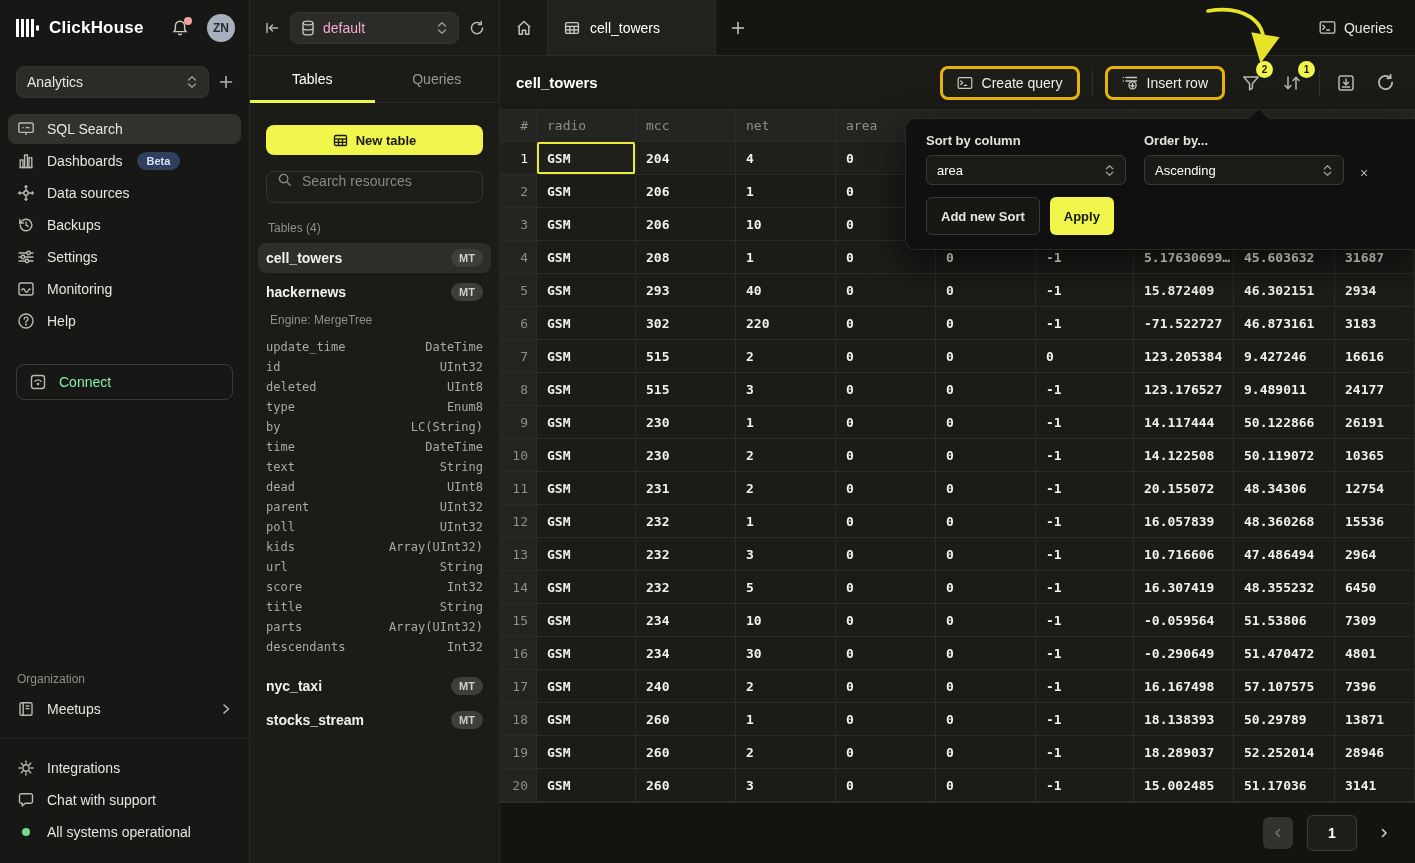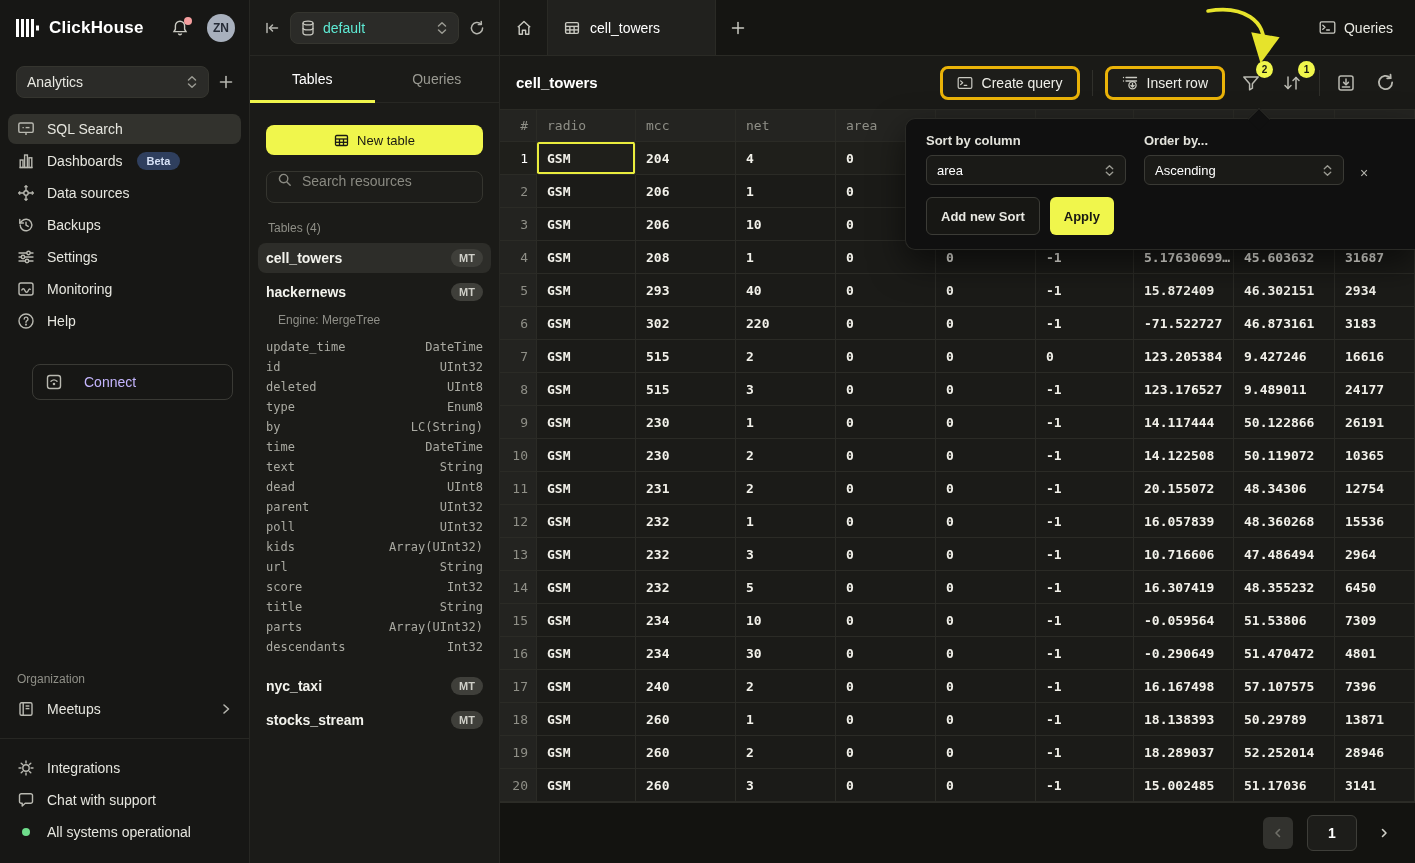--- a/index.html
+++ b/index.html
@@ -23,55 +23,55 @@
           height:32px;padding:0 10px;box-sizing:border-box;cursor:pointer}
   .workspace-select{flex:1;justify-content:space-between}
   .icon-btn{color:#b5b5ae;display:flex;align-items:center;justify-content:center;cursor:pointer}
   nav{display:flex;flex-direction:column;gap:2px;padding:2px 8px}
   .nav-item{display:flex;align-items:center;gap:12px;height:30px;padding:0 9px;border-radius:8px;
             color:#e6e6df;cursor:pointer}
   .nav-item .nicon{color:#b9b9b1;width:18px;display:flex;justify-content:center}
   .nav-item.active{background:#32322d}
   .beta{background:#2f3f5e;color:#d6e1f6;font-size:11px;font-weight:700;border-radius:10px;
         padding:3px 10px;margin-left:2px}
-  .connect-btn{margin:26px 16px 0 32px;height:36px;border:1px solid #3a3a35;border-radius:8px;
-               display:flex;align-items:center;gap:21px;padding:0 12px;color:#c4b5fd;cursor:pointer;box-sizing:border-box}
+  .connect-btn{margin:26px 16px 0 16px;height:36px;border:1px solid #3a3a35;border-radius:8px;
+               display:flex;align-items:center;gap:12px;padding:0 12px;color:#86efac;cursor:pointer;box-sizing:border-box}
   .org-section{margin-top:auto;padding:0 8px 6px 8px}
   .org-label{color:#8f8f87;font-size:12px;padding:0 9px 8px 9px}
   .meetups{justify-content:flex-start}
   .meetups .grow{flex:1}
   .sb-divider{height:1px;background:#272723;margin:8px 0 14px 0}
   .sb-footer{display:flex;flex-direction:column;gap:2px;padding:0 8px 16px 8px}
   .status-dot{width:8px;height:8px;border-radius:50%;background:#6fdd8b;margin:0 5px}
 
   
   .explorer{width:250px;min-width:250px;background:#1b1b18;border-right:1px solid #272723;
             display:flex;flex-direction:column;box-sizing:border-box}
   .ex-head{height:56px;display:flex;align-items:center;gap:10px;padding:0 14px;border-bottom:1px solid #272723;box-sizing:border-box}
   .db-select{flex:1;gap:8px}
-  .db-select .grow{flex:1;color:#5eead4}
+  .db-select .grow{flex:1;color:#f9a8d4}
   .ex-tabs{display:flex;height:47px;border-bottom:1px solid #272723;box-sizing:border-box}
   .ex-tab{flex:1;display:flex;align-items:center;justify-content:center;color:#9a9a92;cursor:pointer;
           position:relative;font-size:14px}
   .ex-tab.active{color:#fff;font-weight:400}
   .ex-tab.active::after{content:"";position:absolute;left:0;right:0;bottom:-1px;height:3px;background:#f0f64c}
   .ex-body{padding:22px 16px 0 16px;overflow:hidden}
   .new-table{width:100%;height:30px;background:#f0f64c;border:none;border-radius:8px;color:#191913;
-             font-size:13px;font-weight:400;display:flex;align-items:center;justify-content:center;gap:8px;cursor:pointer}
+             font-size:13px;font-weight:700;display:flex;align-items:center;justify-content:center;gap:8px;cursor:pointer}
   .search{margin-top:16px;height:32px;border:1px solid #35352f;background:#1d1d1a;border-radius:8px;
           display:flex;align-items:flex-start;gap:8px;padding:0 10px;box-sizing:border-box}
   .search input{background:transparent;border:none;outline:none;color:#e9e9e2;font-size:14px;width:100%;
                 font-family:"Liberation Sans",sans-serif}
   .search input::placeholder{color:#8a8a82}
   .sec-label{color:#8f8f87;font-size:12px;margin:18px 0 8px 2px}
   .tbl-item{height:30px;display:flex;align-items:center;justify-content:space-between;border-radius:8px;
             padding:0 8px;margin:0 -8px;cursor:pointer;color:#f2f2ec;font-weight:600;font-size:14px}
   .tbl-item.active{background:#2d2d29}
   .pill{background:#3f3f3a;color:#cfcfc8;font-size:11px;font-weight:700;border-radius:10px;padding:3px 8px}
-  .engine{color:#8f8f88;font-size:12px;margin:6px 0 10px 12px}
+  .engine{color:#8f8f88;font-size:12px;margin:6px 0 10px 4px}
   .schema{font-family:"DejaVu Sans Mono",monospace;font-size:12px;color:#aaaaa2;margin-bottom:14px}
   .schema-row{display:flex;justify-content:space-between;height:20px;align-items:center}
   .tbl-gap{height:4px}
 
   
   .main{flex:1;display:flex;flex-direction:column;position:relative;background:#131310;min-width:0}
   .tabstrip{height:56px;display:flex;align-items:stretch;background:#151512;border-bottom:1px solid #2a2a25;box-sizing:border-box}
   .home-tab{width:47px;display:flex;align-items:center;justify-content:center;color:#c9c9c1;
             border-right:1px solid #2a2a25;cursor:pointer;background:#191916}
   .doc-tab{width:168px;background:#21211e;display:flex;align-items:center;gap:10px;padding:0 16px;

